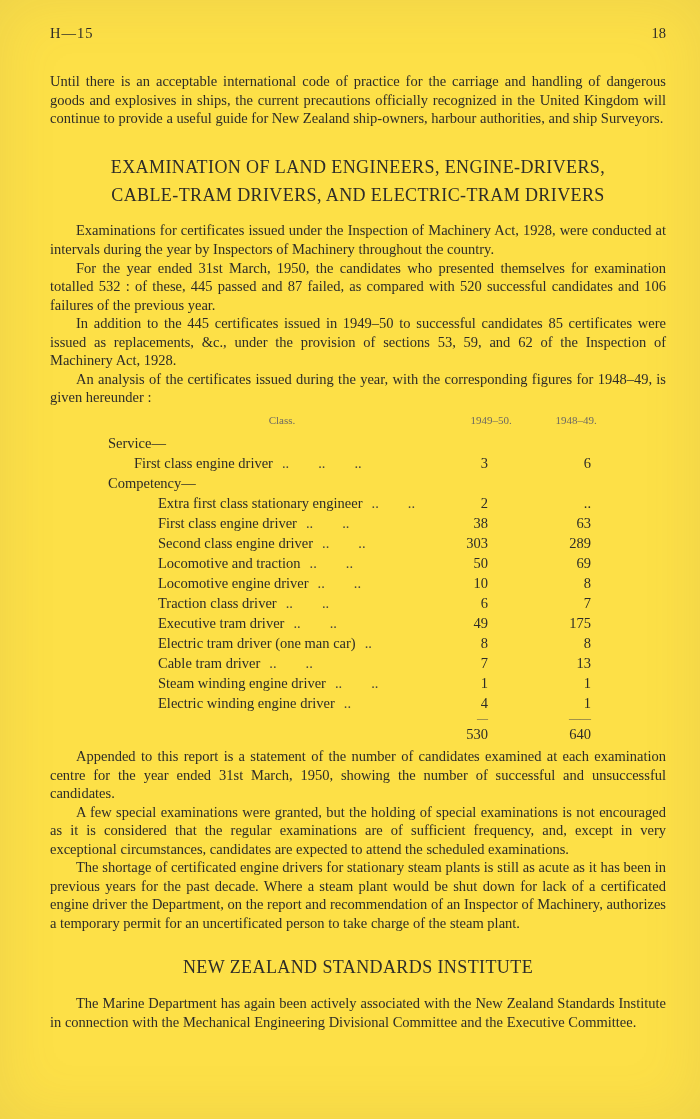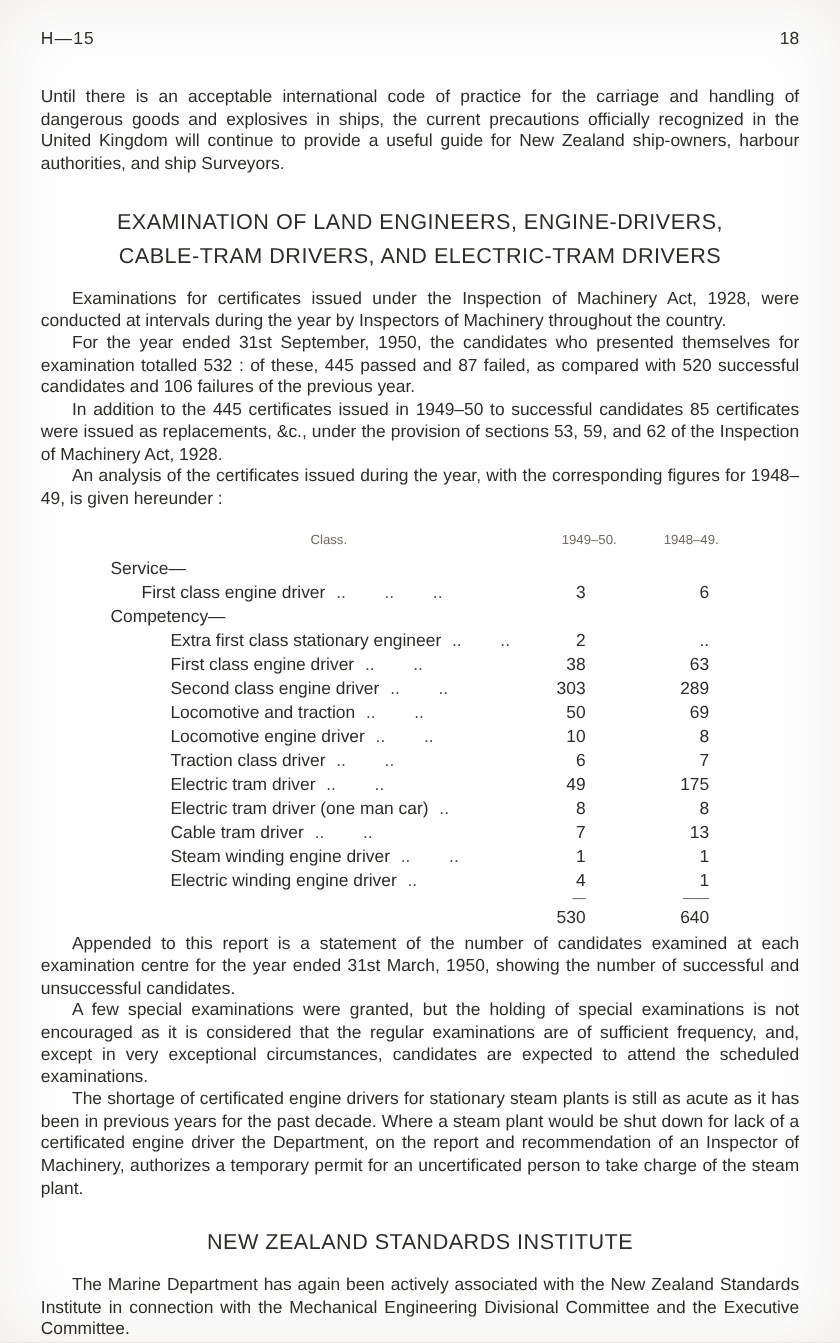--- a/index.html
+++ b/index.html
@@ -1,45 +1,45 @@
 <!DOCTYPE html>
 <html><head>
 <meta charset="utf-8">
 <style>
   * { margin:0; padding:0; box-sizing:border-box; }
   html,body { background:#d8d5cf; }
   .page {
     position:relative;
     width:700px; height:1119px;
     margin:0 auto;
-    background:#ffffff;
+    background:#fde047;
     color:#2e2c28;
-    font-family:Liberation Sans, sans-serif;
+    font-family:Liberation Serif, serif;
     font-size:14.5px;
     line-height:1.28;
-    padding:24px 34px 0 34px;
+    padding:24px 34px 0 50px;
     overflow:hidden;
     box-shadow:inset 0 0 60px rgba(120,110,90,0.12);
   }
   .header-row { position:relative; height:20px; margin-bottom:24px; }
   .ref { position:absolute; left:0; top:0; letter-spacing:1px; }
   .pagenum { position:absolute; left:0; right:0; top:0; text-align:right; }
   p.body { text-align:justify; text-indent:26px; }
   p.body.noindent { text-indent:0;margin-top:28px; }
   .section-title {
     text-align:center;
     font-weight:400;
     font-size:18px;
     letter-spacing:0.4px;
     line-height:1.55;
     margin:26px 30px 12px 30px;
   }
   .section-title.second { margin-top:22px; }
   
-  .cert-table { margin:18px 40px 2px 58px; }
+  .cert-table { margin:6px 40px 2px 58px; }
   .t-head { display:flex; align-items:baseline; color:#6e6a62; font-size:11px; margin:4px 0 6px 0; }
   .h-class { flex:1; text-align:center; }
   .h-col1 { width:70px; text-align:center; }
   .h-col2 { width:100px; text-align:center; }
   .t-row { display:flex; align-items:baseline; line-height:20px; }
   .t-label { white-space:pre; }
   .t-section { line-height:20px; }
   .indent-1 { margin-left:26px; }
   .indent-2 { margin-left:50px; }
   .t-dots { white-space:pre; margin-left:9px; color:#4a4741; }
@@ -58,21 +58,21 @@
   <div class="header-row">
     <span class="ref">H—15</span>
     <span class="pagenum">18</span>
   </div>
 
   <p class="body noindent">Until there is an acceptable international code of practice for the carriage and handling of dangerous goods and explosives in ships, the current precautions officially recognized in the United Kingdom will continue to provide a useful guide for New Zealand ship-owners, harbour authorities, and ship Surveyors.</p>
 
   <h2 class="section-title">EXAMINATION OF LAND ENGINEERS, ENGINE-DRIVERS, CABLE-TRAM DRIVERS, AND ELECTRIC-TRAM DRIVERS</h2>
 
   <p class="body">Examinations for certificates issued under the Inspection of Machinery Act, 1928, were conducted at intervals during the year by Inspectors of Machinery throughout the country.</p>
-  <p class="body">For the year ended 31st September, 1950, the candidates who presented themselves for examination totalled 532 : of these, 445 passed and 87 failed, as compared with 520 successful candidates and 106 failures of the previous year.</p>
+  <p class="body">For the year ended 31st March, 1950, the candidates who presented themselves for examination totalled 532 : of these, 445 passed and 87 failed, as compared with 520 successful candidates and 106 failures of the previous year.</p>
   <p class="body">In addition to the 445 certificates issued in 1949–50 to successful candidates 85 certificates were issued as replacements, &amp;c., under the provision of sections 53, 59, and 62 of the Inspection of Machinery Act, 1928.</p>
   <p class="body">An analysis of the certificates issued during the year, with the corresponding figures for 1948–49, is given hereunder :</p>
 
   <div class="cert-table">
 
     <div class="t-head">
       <span class="h-class">Class.</span>
       <span class="h-col1">1949–50.</span>
       <span class="h-col2">1948–49.</span>
     </div>
@@ -131,21 +131,21 @@
 
     <div class="t-row">
       <span class="t-label indent-2">Traction class driver</span>
       <span class="t-dots">..        ..</span>
       <span class="t-spacer"></span>
       <span class="t-v1">6</span>
       <span class="t-v2">7</span>
     </div>
 
     <div class="t-row">
-      <span class="t-label indent-2">Electric tram driver</span>
+      <span class="t-label indent-2">Executive tram driver</span>
       <span class="t-dots">..        ..</span>
       <span class="t-spacer"></span>
       <span class="t-v1">49</span>
       <span class="t-v2">175</span>
     </div>
 
     <div class="t-row">
       <span class="t-label indent-2">Electric tram driver (one man car)</span>
       <span class="t-dots">..</span>
       <span class="t-spacer"></span>

